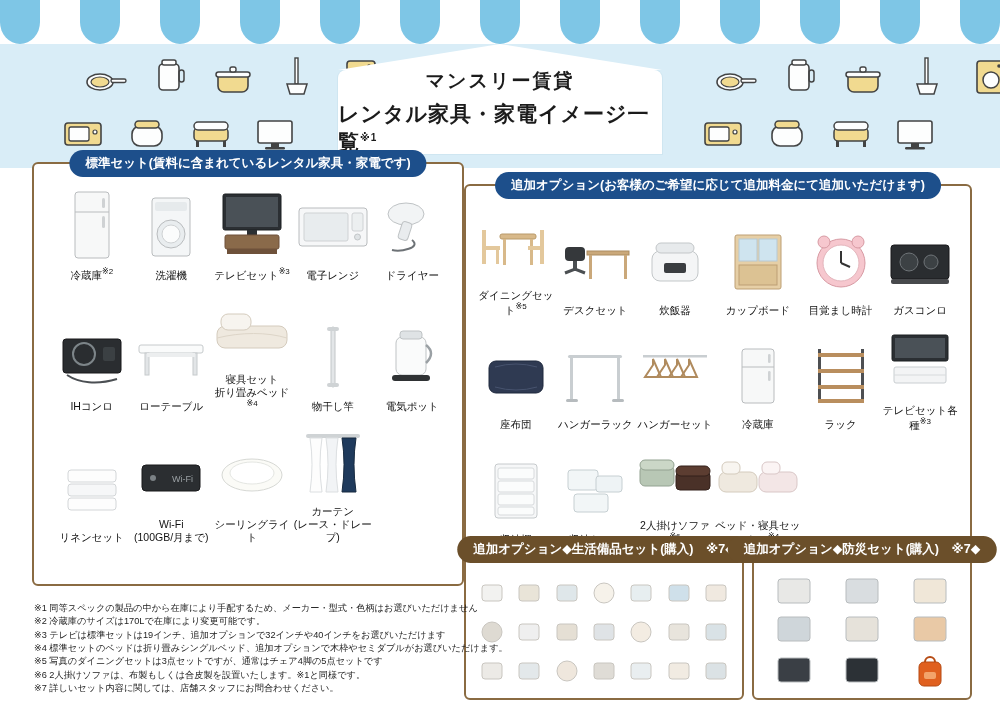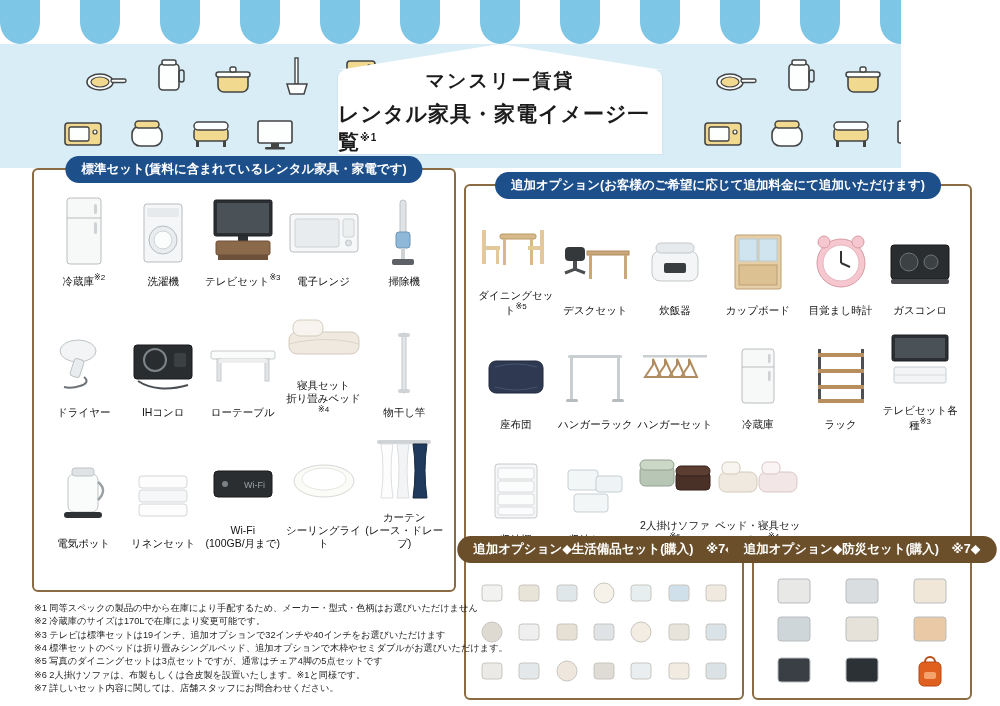--- a/index.html
+++ b/index.html
@@ -6,21 +6,21 @@
   body{
     width:1000px;height:706px;
     background:#ffffff;
     font-family:"Liberation Sans","DejaVu Sans",sans-serif;
     color:#2b2b2b;
     overflow:hidden;
     position:relative;
   }
   
   .header{
-    position:absolute;left:0;top:0;width:901px;height:168px;
+    position:absolute;left:0;top:0;width:1000px;height:168px;
     background:#d9edf7;
     overflow:hidden;
   }
   .awning{
     position:absolute;left:0;top:0;width:1000px;height:44px;
     background:#ffffff;
   }
   .awning .scallop-row{
     position:absolute;left:0;top:0;width:1000px;height:44px;
     display:flex;
@@ -77,21 +77,21 @@
     background:#1d4f8b;
     color:#ffffff;
     font-size:12.5px;
     font-weight:bold;
     padding:5px 16px;
     border-radius:14px;
     white-space:nowrap;
   }
   .panel-title.brown{background:#6b4f2a;}
 
-  #panel-standard{left:32px;top:168px;width:420px;height:420px;}
+  #panel-standard{left:32px;top:162px;width:420px;height:420px;padding-left:8px;}
   #panel-option{left:464px;top:184px;width:504px;height:362px;}
   #panel-living{left:464px;top:548px;width:276px;height:148px;}
   #panel-disaster{left:752px;top:548px;width:216px;height:148px;}
 
   .grid{
     display:grid;
     padding:22px 10px 6px 10px;
     box-sizing:border-box;
     width:100%;
   }
@@ -368,31 +368,20 @@
       <div class="cell">
         <div class="thumb">
           <svg width="76" height="70" viewBox="0 0 76 70">
             <rect x="4" y="16" width="68" height="38" rx="3" fill="#f6f7f8" stroke="#b9bcbe"></rect>
             <rect x="9" y="21" width="44" height="28" rx="2" fill="#e8ecee" stroke="#cfd2d4"></rect>
             <rect x="57" y="21" width="11" height="18" rx="2" fill="#eceff0" stroke="#cfd2d4"></rect>
             <circle cx="62.5" cy="45" r="3" fill="#dfe3e5" stroke="#c2c6c8"></circle>
           </svg>
         </div>
         <div class="caption">電子レンジ</div>
-      </div>
-      <div class="cell">
-        <div class="thumb">
-          <svg width="48" height="70" viewBox="0 0 48 70">
-            <rect x="20" y="2" width="6" height="34" rx="3" fill="#dfe3e5" stroke="#bfc3c5"></rect>
-            <rect x="16" y="34" width="14" height="16" rx="3" fill="#8fb8d8" stroke="#6e95b3"></rect>
-            <rect x="21" y="50" width="4" height="12" fill="#cfd2d4"></rect>
-            <rect x="12" y="61" width="22" height="6" rx="2" fill="#5d6166"></rect>
-          </svg>
-        </div>
-        <div class="caption">掃除機</div>
       </div>
       <div class="cell">
         <div class="thumb">
           <svg width="60" height="70" viewBox="0 0 60 70">
             <ellipse cx="24" cy="22" rx="18" ry="11" fill="#f2f4f5" stroke="#bfc3c5"></ellipse>
             <rect x="18" y="30" width="10" height="18" rx="3" fill="#e9ecee" stroke="#bfc3c5" transform="rotate(18 23 39)"></rect>
             <path d="M30 48 C40 56 18 60 10 58" fill="none" stroke="#6d7276" stroke-width="2"></path>
           </svg>
         </div>
         <div class="caption">ドライヤー</div>

